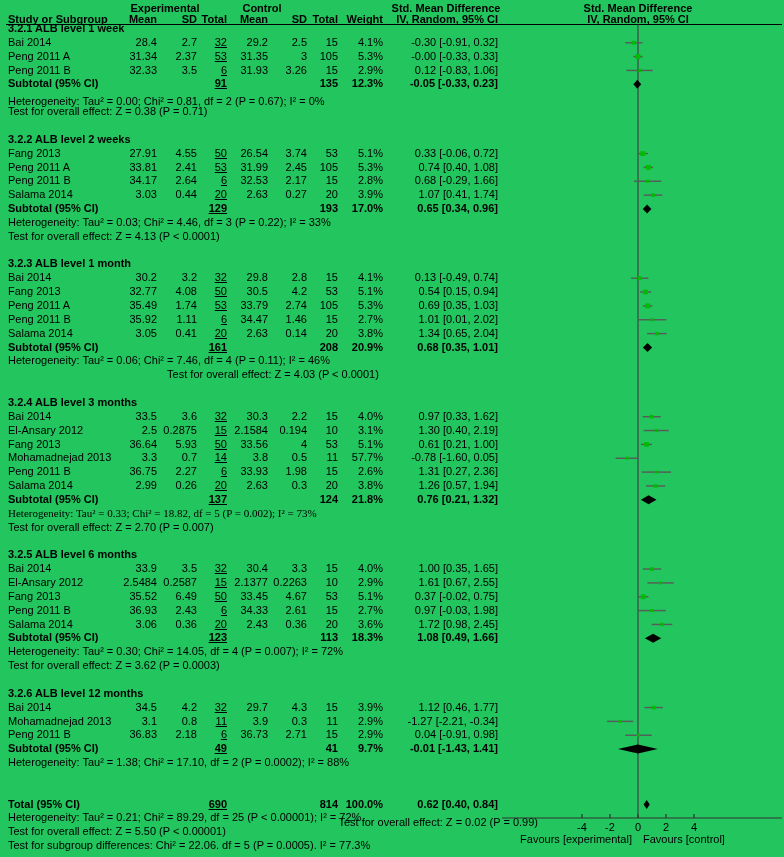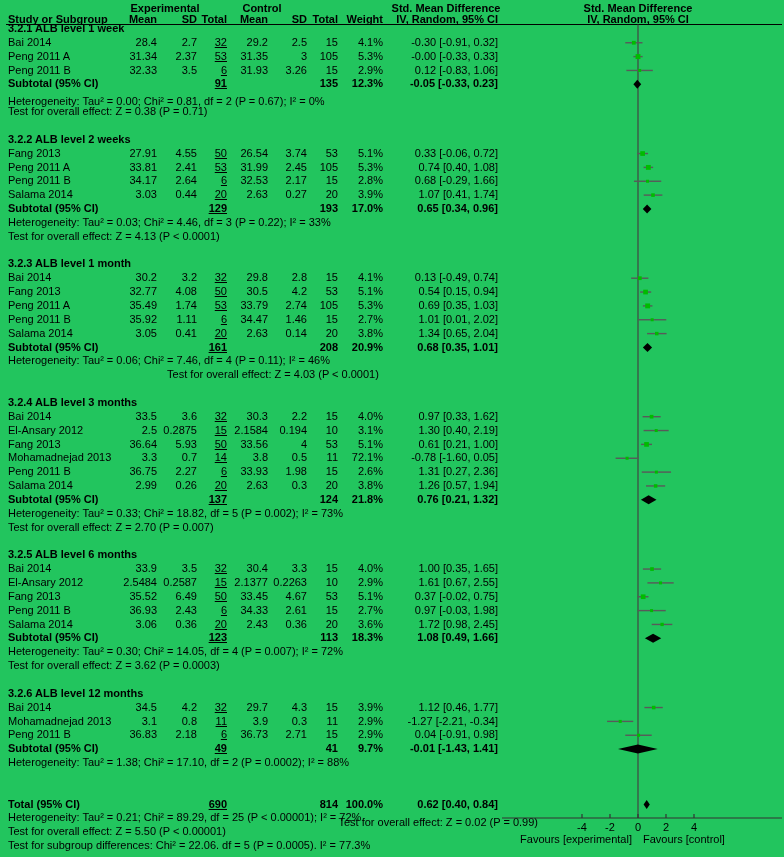--- a/index.html
+++ b/index.html
@@ -282,21 +282,21 @@
         <span class="cell c-ci">0.61 [0.21, 1.00]</span>
       </div>
       <div class="trow" style="top: 451.35px;">
         <span class="cell c-name">Mohamadnejad 2013</span>
         <span class="cell c-m1">3.3</span>
         <span class="cell c-sd1">0.7</span>
         <span class="cell c-t1">14</span>
         <span class="cell c-m2">3.8</span>
         <span class="cell c-sd2">0.5</span>
         <span class="cell c-t2">11</span>
-        <span class="cell c-w">72.1%</span>
+        <span class="cell c-w">57.7%</span>
         <span class="cell c-ci">-0.78 [-1.60, 0.05]</span>
       </div>
       <div class="trow" style="top: 465.2px;">
         <span class="cell c-name">Peng 2011 B</span>
         <span class="cell c-m1">36.75</span>
         <span class="cell c-sd1">2.27</span>
         <span class="cell c-t1">6</span>
         <span class="cell c-m2">33.93</span>
         <span class="cell c-sd2">1.98</span>
         <span class="cell c-t2">15</span>
@@ -314,21 +314,21 @@
         <span class="cell c-w">3.8%</span>
         <span class="cell c-ci">1.26 [0.57, 1.94]</span>
       </div>
       <div class="trow bold" style="top: 492.9px;">
         <span class="cell c-name">Subtotal (95% CI)</span>
         <span class="cell c-t1">137</span>
         <span class="cell c-t2">124</span>
         <span class="cell c-w">21.8%</span>
         <span class="cell c-ci">0.76 [0.21, 1.32]</span>
       </div>
-      <div class="trow" style="top: 506.75px;">
+      <div class="trow" style="top: 506.75px; font-family: Liberation Serif, serif;">
         <span class="cell c-wide">Heterogeneity: Tau² = 0.33; Chi² = 18.82, df = 5 (P = 0.002); I² = 73%</span>
       </div>
       <div class="trow" style="top: 520.6px;">
         <span class="cell c-wide">Test for overall effect: Z = 2.70 (P = 0.007)</span>
       </div>
       <div class="trow bold" style="top: 548.3px; text-align: center;">
         <span class="cell c-name">3.2.5 ALB level 6 months</span>
       </div>
       <div class="trow" style="top: 562.15px;">
         <span class="cell c-name">Bai 2014</span>

